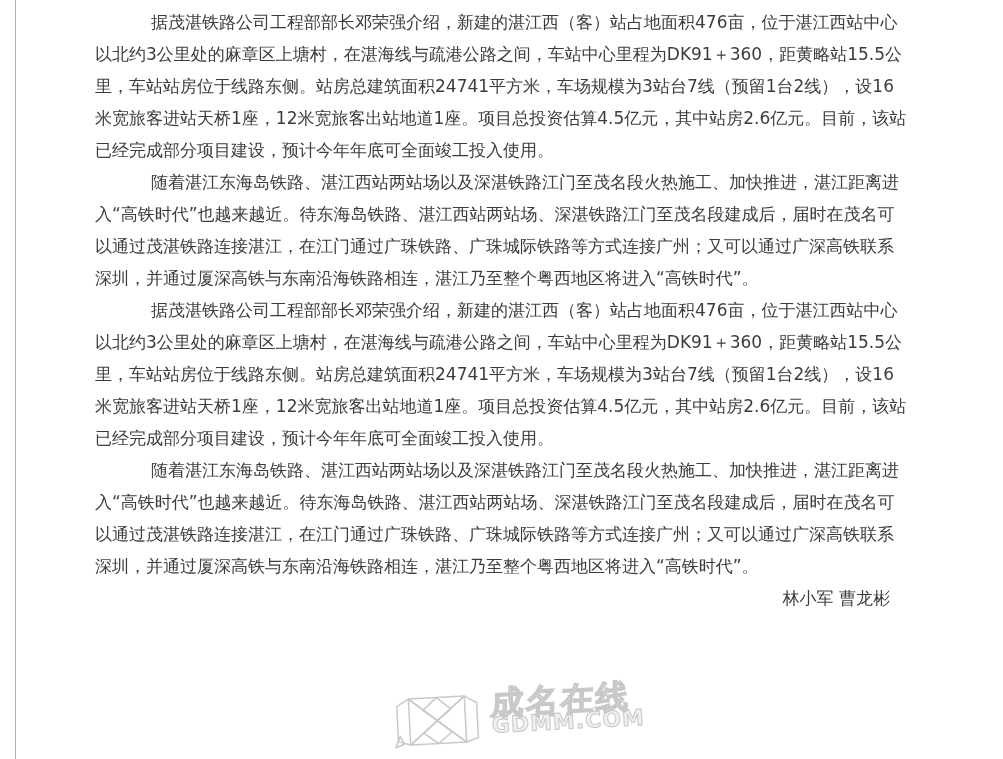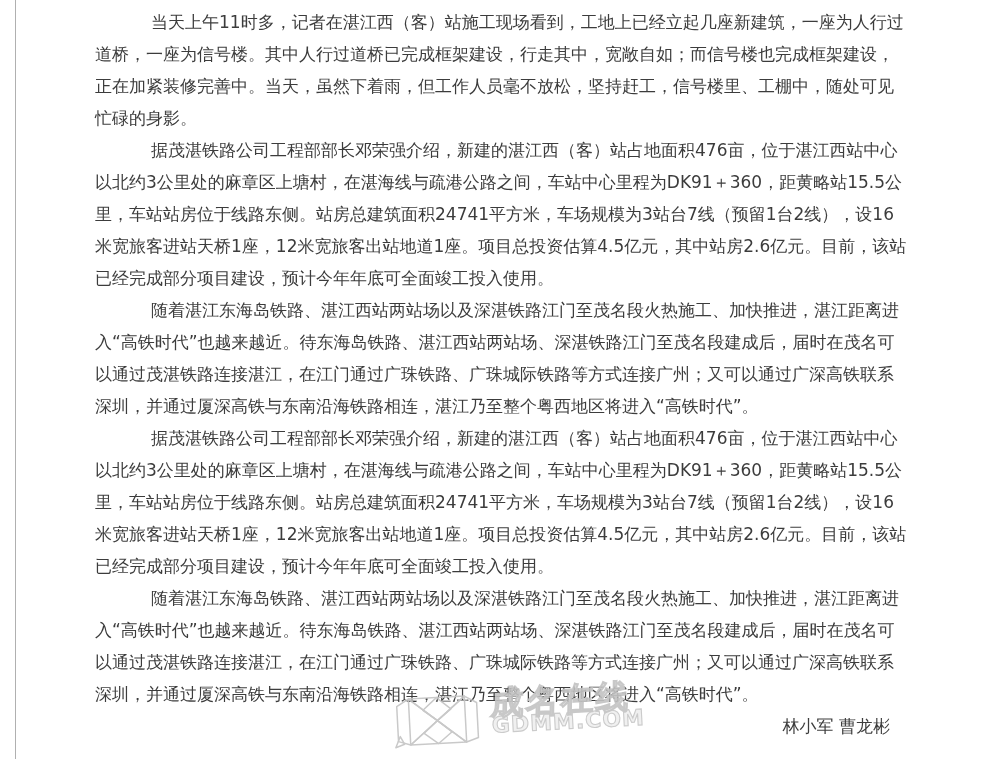--- a/index.html
+++ b/index.html
@@ -81,21 +81,20 @@
     -webkit-text-stroke: 1.1px #c6c6c6;
     white-space: nowrap;
   }
 </style>
 </head>
 <body>
 
 <div class="left-rule"></div>
 
 <div class="article">
-  <p>当天上午11时多，记者在湛江西（客）站施工现场看到，工地上已经立起几座新建筑，一座为人行过道桥，一座为信号楼。其中人行过道桥已完成框架建设，行走其中，宽敞自如；而信号楼也完成框架建设，正在加紧装修完善中。当天，虽然下着雨，但工作人员毫不放松，坚持赶工，信号楼里、工棚中，随处可见忙碌的身影。</p>
   <p>据茂湛铁路公司工程部部长邓荣强介绍，新建的湛江西（客）站占地面积476亩，位于湛江西站中心以北约3公里处的麻章区上塘村，在湛海线与疏港公路之间，车站中心里程为DK91＋360，距黄略站15.5公里，车站站房位于线路东侧。站房总建筑面积24741平方米，车场规模为3站台7线（预留1台2线），设16米宽旅客进站天桥1座，12米宽旅客出站地道1座。项目总投资估算4.5亿元，其中站房2.6亿元。目前，该站已经完成部分项目建设，预计今年年底可全面竣工投入使用。</p>
   <p>随着湛江东海岛铁路、湛江西站两站场以及深湛铁路江门至茂名段火热施工、加快推进，湛江距离进入“高铁时代”也越来越近。待东海岛铁路、湛江西站两站场、深湛铁路江门至茂名段建成后，届时在茂名可以通过茂湛铁路连接湛江，在江门通过广珠铁路、广珠城际铁路等方式连接广州；又可以通过广深高铁联系深圳，并通过厦深高铁与东南沿海铁路相连，湛江乃至整个粤西地区将进入“高铁时代”。</p>
   <p>据茂湛铁路公司工程部部长邓荣强介绍，新建的湛江西（客）站占地面积476亩，位于湛江西站中心以北约3公里处的麻章区上塘村，在湛海线与疏港公路之间，车站中心里程为DK91＋360，距黄略站15.5公里，车站站房位于线路东侧。站房总建筑面积24741平方米，车场规模为3站台7线（预留1台2线），设16米宽旅客进站天桥1座，12米宽旅客出站地道1座。项目总投资估算4.5亿元，其中站房2.6亿元。目前，该站已经完成部分项目建设，预计今年年底可全面竣工投入使用。</p>
   <p>随着湛江东海岛铁路、湛江西站两站场以及深湛铁路江门至茂名段火热施工、加快推进，湛江距离进入“高铁时代”也越来越近。待东海岛铁路、湛江西站两站场、深湛铁路江门至茂名段建成后，届时在茂名可以通过茂湛铁路连接湛江，在江门通过广珠铁路、广珠城际铁路等方式连接广州；又可以通过广深高铁联系深圳，并通过厦深高铁与东南沿海铁路相连，湛江乃至整个粤西地区将进入“高铁时代”。</p>
   <p class="byline">林小军 曹龙彬</p>
 </div>
 
 <div class="watermark">
   <svg class="wm-logo" width="92" height="54" viewBox="0 0 92 54" xmlns="http://www.w3.org/2000/svg">
     <g stroke="#c4c4c4" stroke-width="1.5" fill="none" stroke-linejoin="round">

